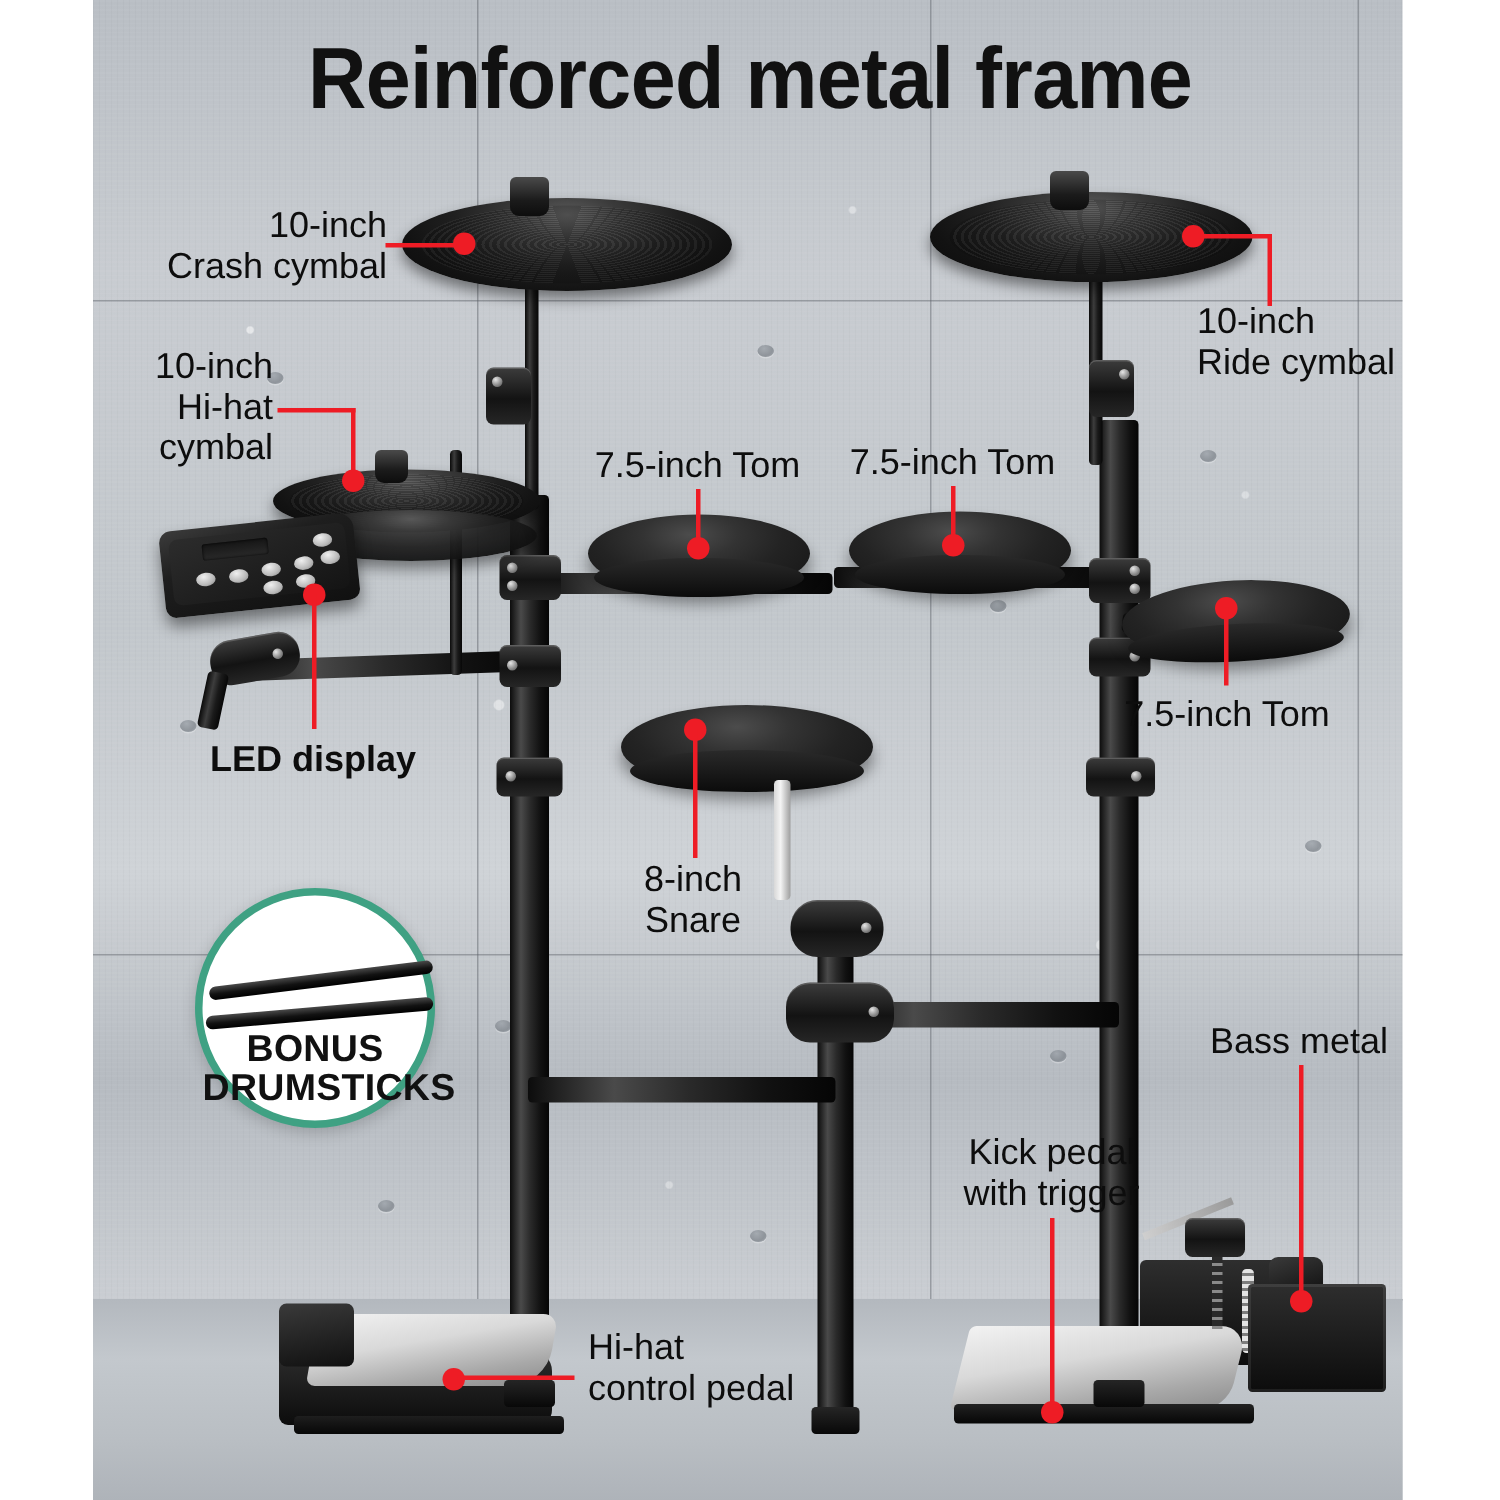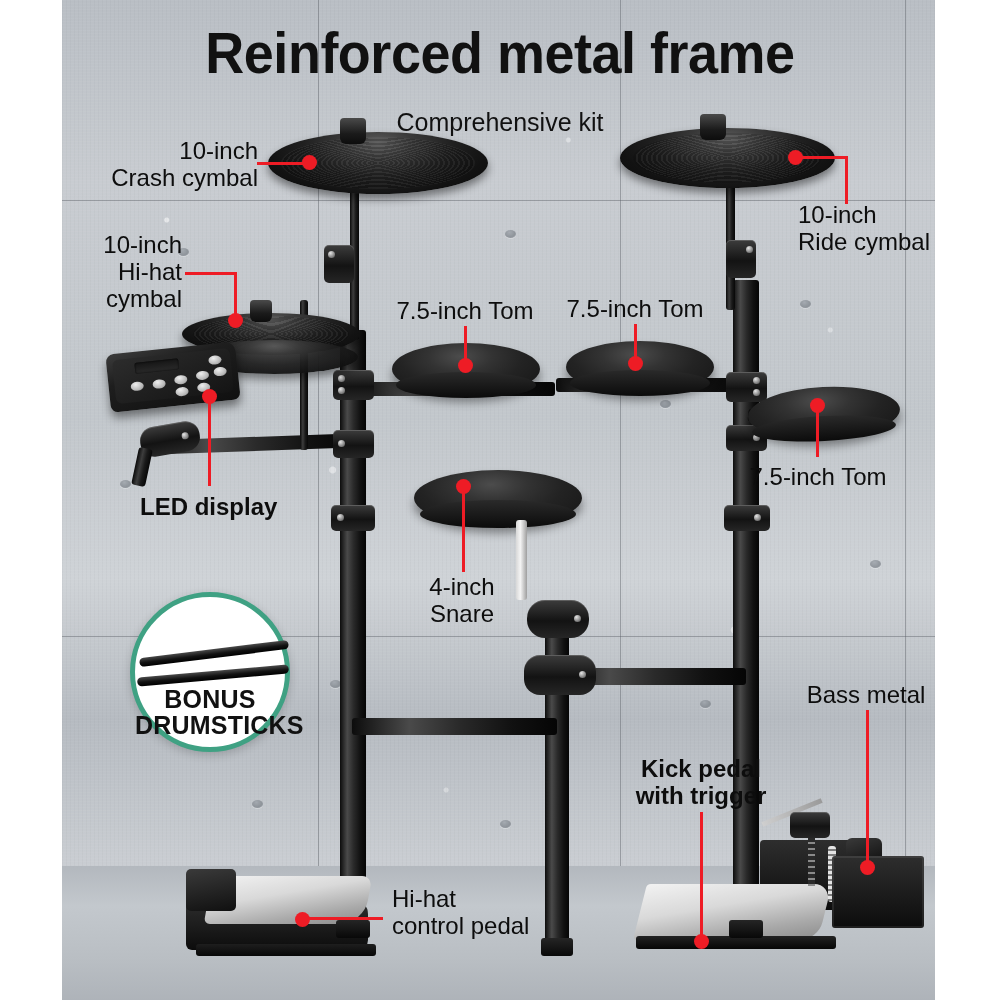--- a/index.html
+++ b/index.html
@@ -291,38 +291,37 @@
   <div class="dot" style="left:295px; top:912px;"></div>
   <div class="ln h" style="left:305px; top:917px; width:78px;"></div>
 
   <div class="ln v" style="left:700px; top:812px; height:128px;"></div>
   <div class="dot" style="left:694px; top:934px;"></div>
 
   <div class="ln v" style="left:866px; top:710px; height:158px;"></div>
   <div class="dot" style="left:860px; top:860px;"></div>
 
   <div id="title">Reinforced metal frame</div>
-  <div id="subtitle">Comprehensive kit</div>
 
   <div class="lbl r" style="left:20px; top:138px; width:238px;">10-inch
 Crash cymbal</div>
   <div class="lbl r" style="left:10px; top:232px; width:172px;">10-inch
 Hi-hat
 cymbal</div>
   <div class="lbl l" style="left:798px; top:202px; width:200px;">10-inch
 Ride cymbal</div>
   <div class="lbl c" style="left:380px; top:298px; width:170px;">7.5-inch Tom</div>
   <div class="lbl c" style="left:550px; top:296px; width:170px;">7.5-inch Tom</div>
   <div class="lbl c" style="left:733px; top:464px; width:170px;">7.5-inch Tom</div>
   <div class="lbl l" style="left:140px; top:494px; width:220px;font-weight:bold;">LED display</div>
-  <div class="lbl c" style="left:392px; top:574px; width:140px;">4-inch
+  <div class="lbl c" style="left:392px; top:574px; width:140px;">8-inch
 Snare</div>
   <div class="lbl l" style="left:392px; top:886px; width:220px;">Hi-hat
 control pedal</div>
-  <div class="lbl c" style="left:594px; top:756px; width:214px;font-weight:bold;">Kick pedal
+  <div class="lbl c" style="left:594px; top:756px; width:214px;">Kick pedal
 with trigger</div>
   <div class="lbl c" style="left:786px; top:682px; width:160px;">Bass metal</div>
 
   <div id="badge">
     <div class="stick" style="left:4px; top:52px; width:150px; transform:rotate(-7deg);"></div>
     <div class="stick" style="left:2px; top:74px; width:152px; transform:rotate(-5deg);"></div>
     <div class="btxt" style="top:114px; font-size:25px;">DRUMSTICKS</div>
     <div class="btxt" style="top:88px; font-size:25px;">BONUS</div>
   </div>
 

